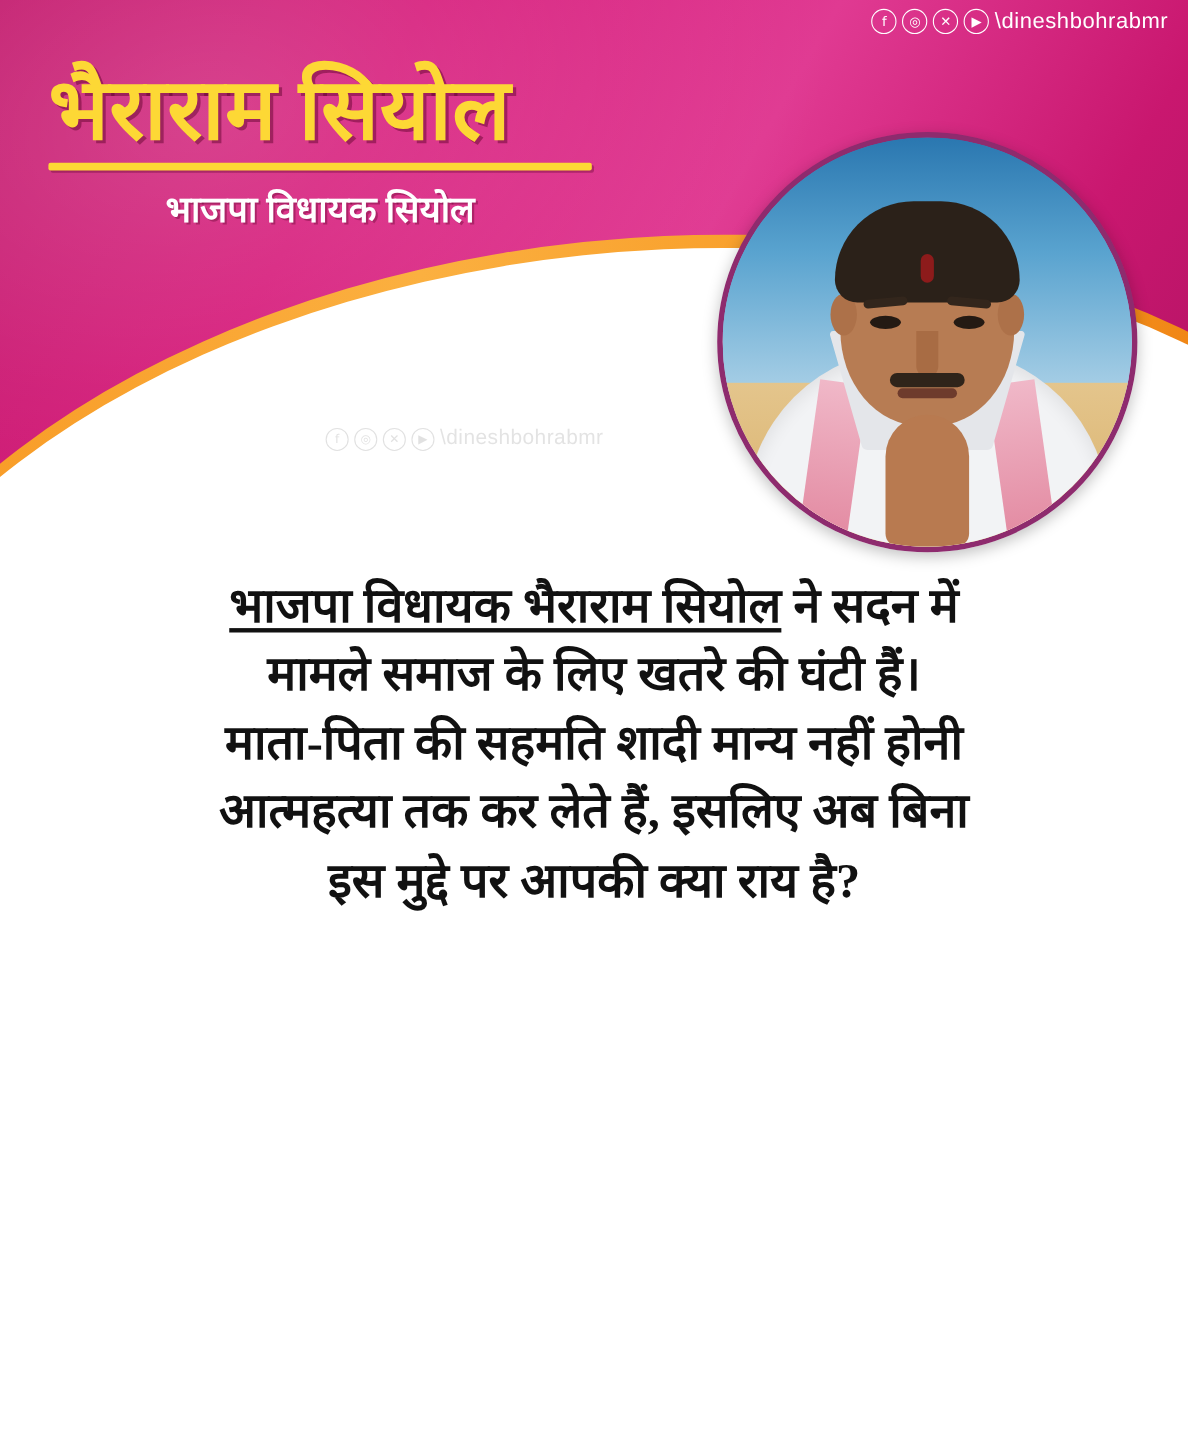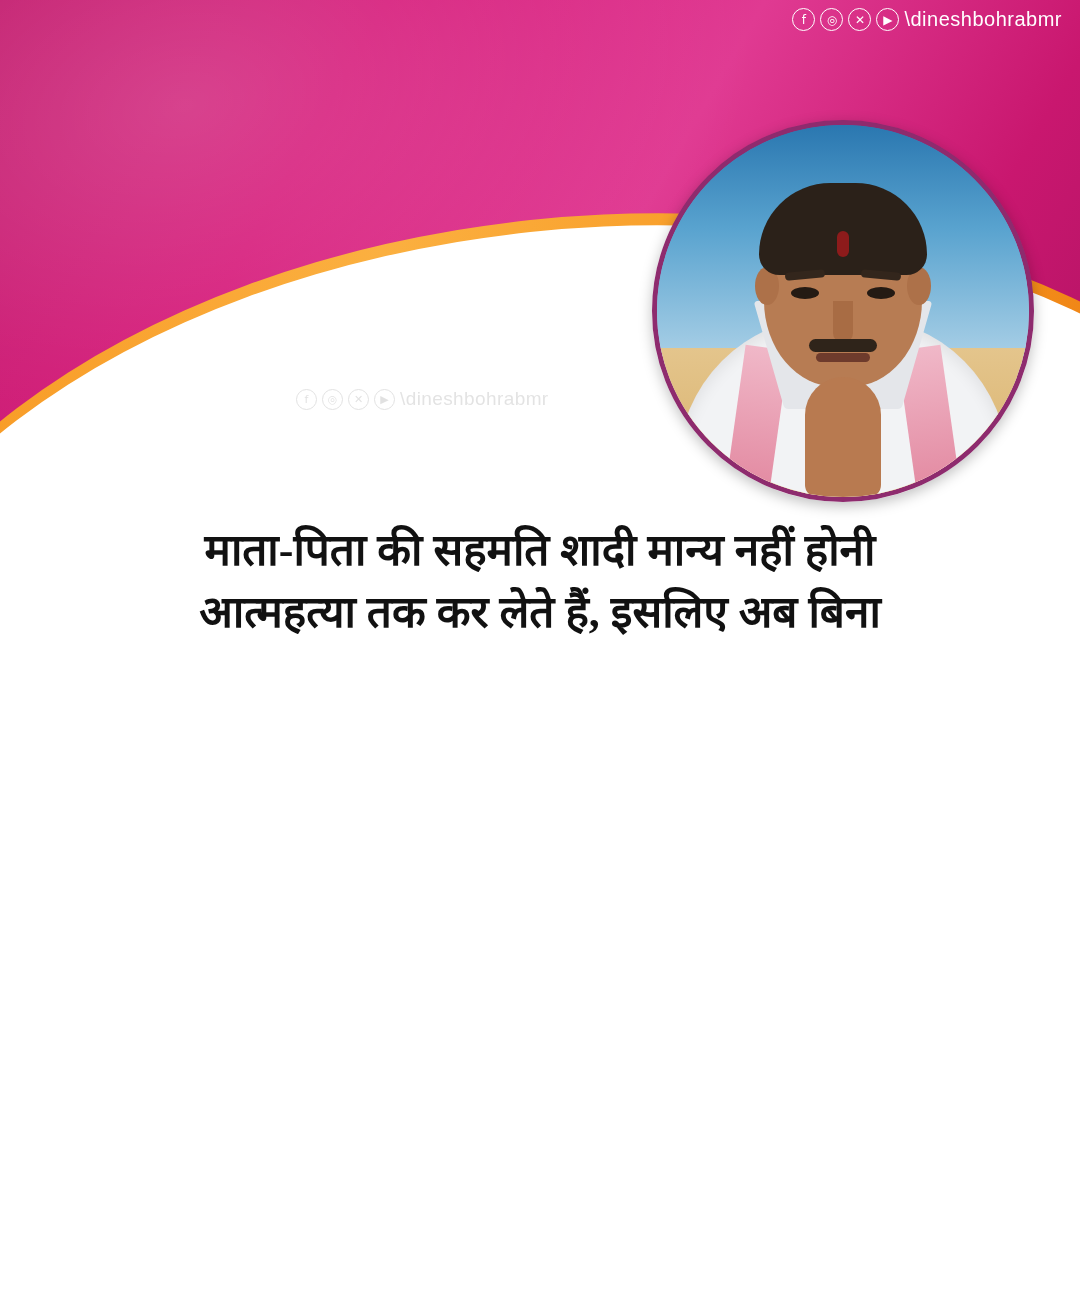--- a/index.html
+++ b/index.html
@@ -351,20 +351,25 @@
   <div class="swoosh-white"></div>
 
   <div class="handle-top">
     <span class="sico">f</span>
     <span class="sico">◎</span>
     <span class="sico">✕</span>
     <span class="sico">▶</span>
     <span class="htext">\<span>dineshbohrabmr</span></span>
   </div>
 
+  <div class="name-block">
+    <div class="leader-name">भैराराम सियोल</div>
+    <div class="name-underline"></div>
+    <div class="leader-designation">भाजपा विधायक सियोल</div>
+  </div>
 
   <div class="portrait">
     <div class="p-sky"></div>
     <div class="p-ground"></div>
     <div class="p-body"></div>
     <div class="p-scarf-l"></div>
     <div class="p-scarf-r"></div>
     <div class="p-collar-l"></div>
     <div class="p-collar-r"></div>
     <div class="p-neck"></div>
@@ -385,17 +390,20 @@
 
   <div class="watermark">
     <span class="sico">f</span>
     <span class="sico">◎</span>
     <span class="sico">✕</span>
     <span class="sico">▶</span>
     <span class="htext">\<span>dineshbohrabmr</span></span>
   </div>
 
   <div class="message">
+    <span class="msg-line"><span class="hl">भाजपा विधायक भैराराम सियोल</span><span> ने सदन में</span></span>
+    <span class="msg-line">मामले समाज के लिए खतरे की घंटी हैं।</span>
     <span class="msg-line">माता-पिता की सहमति शादी मान्य नहीं होनी</span>
     <span class="msg-line">आत्महत्या तक कर लेते हैं, इसलिए अब बिना</span>
+    <span class="msg-line">इस मुद्दे पर आपकी क्या राय है?</span>
   </div>
 
 </div>
 
 </body></html>

